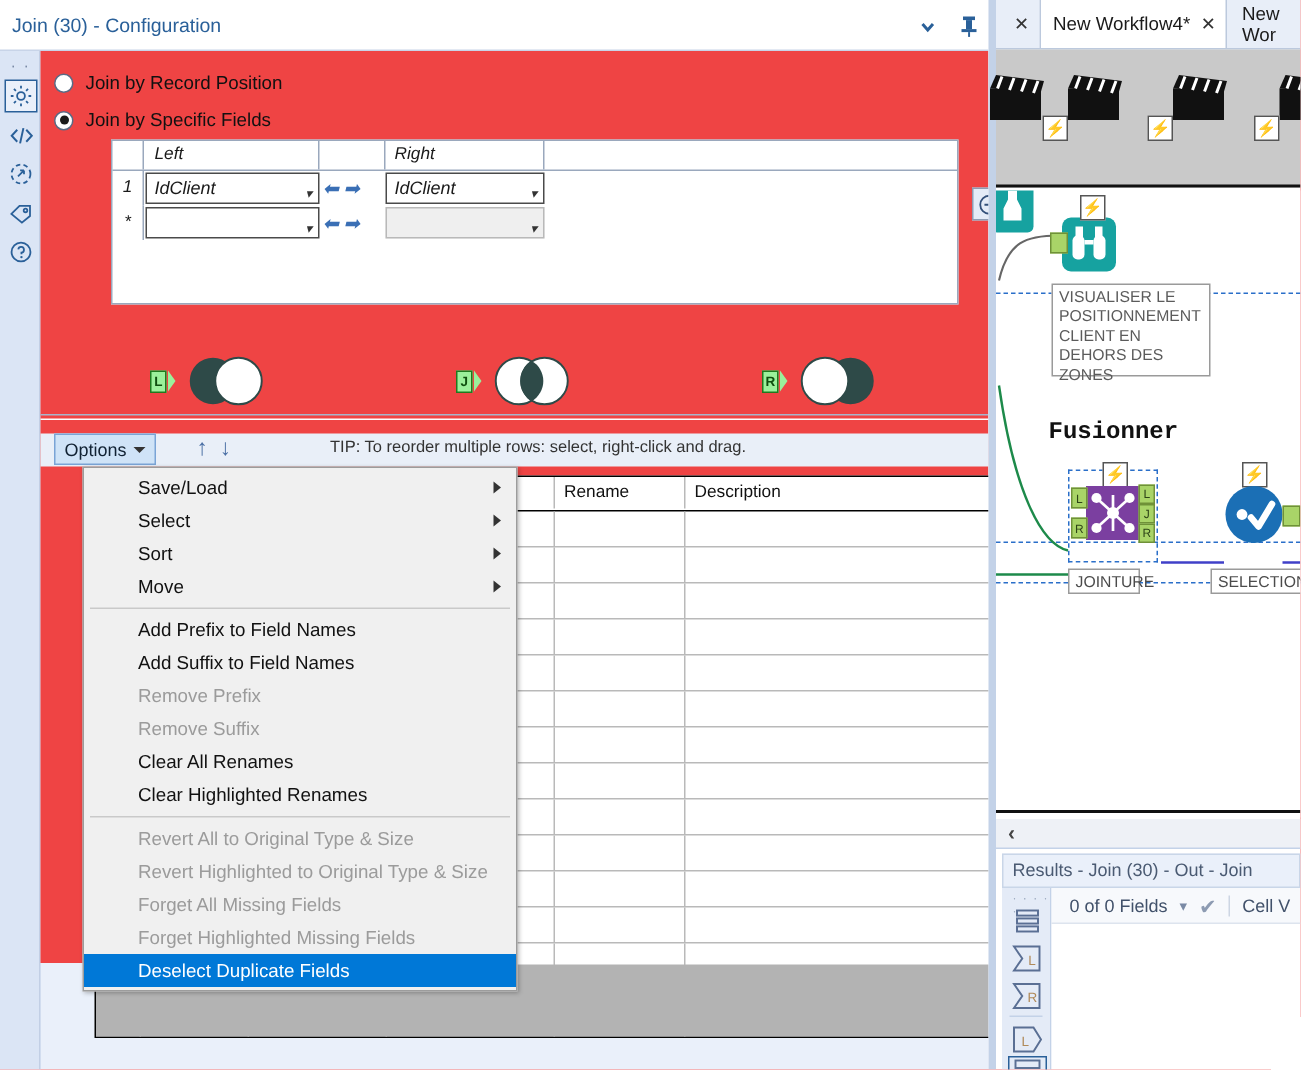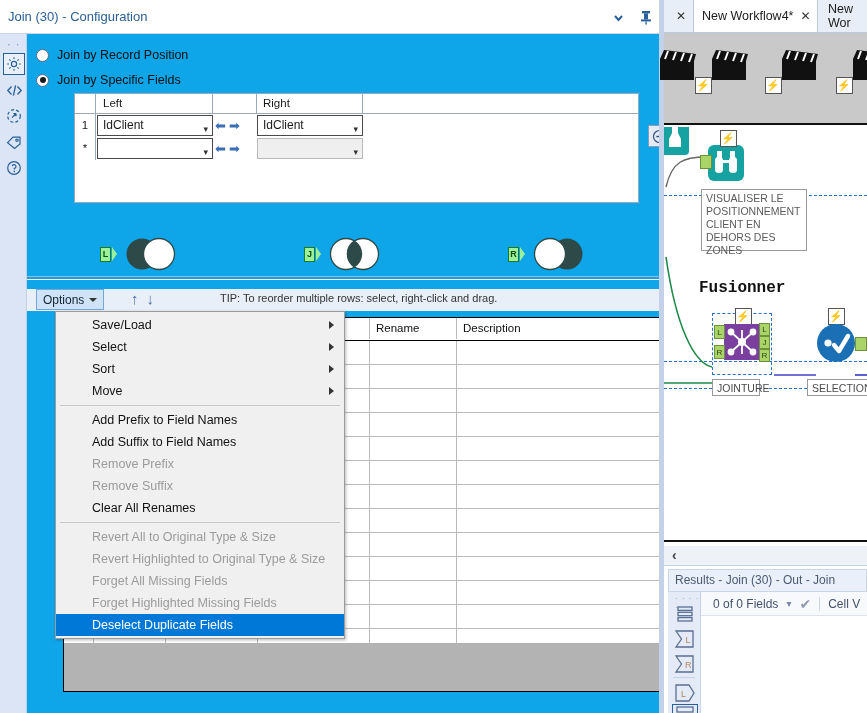--- a/index.html
+++ b/index.html
@@ -20,30 +20,30 @@
   .cfg-title-text{position:absolute;left:8px;top:9px;font-size:13px;color:#2a6099;}
   .cfg-title-btns{position:absolute;right:4px;top:0;height:34px;display:flex;align-items:center;gap:10px;}
   .ticon{width:18px;height:18px;display:flex;align-items:center;justify-content:center;color:#2a6099;cursor:pointer;}
 
   
   .rail{position:absolute;left:0;top:34px;width:27px;height:679px;background:#dbe5f5;border-right:1px solid #c2cfe5;box-sizing:border-box;}
   .rail-dots{position:absolute;left:7px;top:4px;color:#7a8aa5;font-size:11px;letter-spacing:1px;}
   .rail-ic{position:absolute;left:4px;width:20px;height:20px;display:flex;align-items:center;justify-content:center;color:#2a6099;cursor:pointer;}
   .rail-ic.sel{outline:1.5px solid #2a6099;background:#eaf0fa;}
 
-  .cfg-body{position:absolute;left:27px;top:34px;width:632px;height:679px;background:#0ea5e9;}
+  .cfg-body{position:absolute;left:27px;top:34px;width:632px;height:608px;background:#ef4444;}
 
   
   .radio-row{position:absolute;left:9px;display:flex;align-items:center;gap:8px;}
   .rdo{width:13px;height:13px;border:1px solid #5a6b85;border-radius:50%;background:#fff;box-sizing:border-box;position:relative;}
   .rdo.on::after{content:"";position:absolute;left:2.5px;top:2.5px;width:6px;height:6px;border-radius:50%;background:#1a1a1a;}
   .radio-lab{font-size:12.5px;color:#111;}
 
   
-  .jgrid{position:absolute;left:47px;top:59px;width:565px;height:110px;background:#fff;border:1px solid #9aa8bd;box-sizing:border-box;}
+  .jgrid{position:absolute;left:47px;top:59px;width:565px;height:110px;background:#fff;border:1px solid #9aa8bd;box-sizing:border-box;font-style:italic;}
   .jg-head{position:absolute;left:0;top:0;height:20px;width:100%;border-bottom:1px solid #9aa8bd;box-sizing:border-box;}
   .jg-h{position:absolute;top:0;height:19px;line-height:19px;font-size:11.5px;padding-left:6px;box-sizing:border-box;border-right:1px solid #9aa8bd;}
   .jg-hl{left:22px;width:116px;}
   .jg-hm{left:138px;width:44px;}
   .jg-hr{left:182px;width:106px;}
   .jg-rownum{position:absolute;left:0;width:21px;text-align:center;font-size:11.5px;border-right:1px solid #9aa8bd;box-sizing:border-box;}
   .jsel{position:absolute;height:21px;border:1px solid #4a4a4a;background:#fff;box-sizing:border-box;font-size:12px;line-height:19px;padding-left:5px;}
   .jsel .cv{position:absolute;right:4px;top:4px;color:#333;font-size:9px;}
   .jsel.dis{background:#efefef;color:#aaa;border-color:#b9b9b9;}
   .jarrows{position:absolute;display:flex;gap:3px;align-items:center;color:#3a6fb5;font-size:13px;}
@@ -440,20 +440,21 @@
           <div class="mi">Save/Load<span class="arr"></span></div>
           <div class="mi">Select<span class="arr"></span></div>
           <div class="mi">Sort<span class="arr"></span></div>
           <div class="mi">Move<span class="arr"></span></div>
           <div class="msep"></div>
           <div class="mi">Add Prefix to Field Names</div>
           <div class="mi">Add Suffix to Field Names</div>
           <div class="mi dis">Remove Prefix</div>
           <div class="mi dis">Remove Suffix</div>
           <div class="mi">Clear All Renames</div>
+          <div class="mi">Clear Highlighted Renames</div>
           <div class="msep"></div>
           <div class="mi dis">Revert All to Original Type &amp; Size</div>
           <div class="mi dis">Revert Highlighted to Original Type &amp; Size</div>
           <div class="mi dis">Forget All Missing Fields</div>
           <div class="mi dis">Forget Highlighted Missing Fields</div>
           <div class="mi hl">Deselect Duplicate Fields</div>
         </div>
 
     </div>
   </div>

